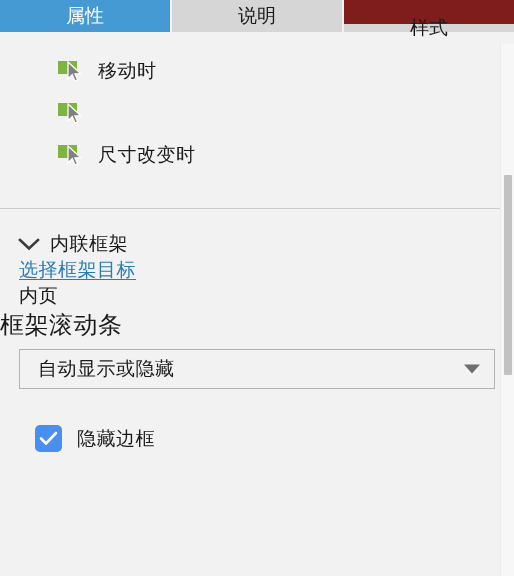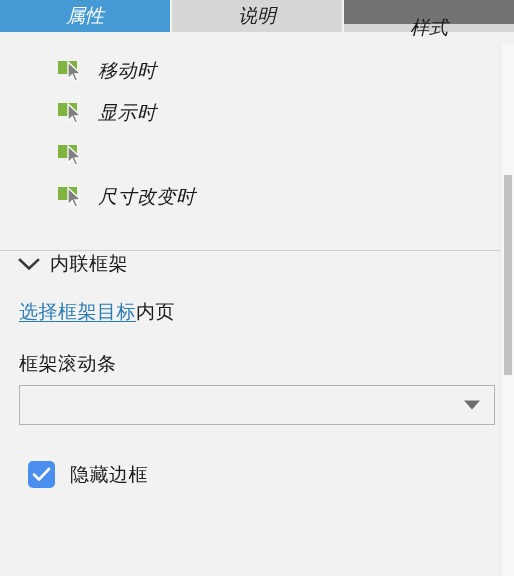--- a/index.html
+++ b/index.html
@@ -13,22 +13,21 @@
     font-family: "Liberation Sans", "DejaVu Sans", sans-serif;
     overflow: hidden;
     position: relative;
     -webkit-font-smoothing: none;
   }
 
   
   .tabbar {
     display: flex;
     height: 32px;
-    background: #737373;
-    font-style: italic;
+    background: #7f1d1d;
   }
   .tab {
     flex: 1 1 0;
     display: flex;
     align-items: center;
     justify-content: center;
     font-size: 19px;
     color: #1a1a1a;
     background: #d6d6d6;
     border-right: 2px solid #f2f2f2;
@@ -49,21 +48,20 @@
     left: 0;
     width: 514px;
     height: 532px;
     background: #f2f2f2;
     overflow: hidden;
   }
 
   
   .event-list {
     padding-top: 6px;
-    font-style: italic;
   }
   .event-row {
     display: flex;
     align-items: center;
     height: 42px;
     padding-left: 58px;
     cursor: default;
   }
   .evt-icon {
     position: relative;
@@ -95,21 +93,21 @@
   
   .divider {
     height: 1px;
     background: #cccccc;
     margin-top: 32px;
   }
 
   
   .section-header {
     display: flex;
-    align-items: flex-start;
+    align-items: flex-end;
     height: 48px;
     padding-left: 16px;
     cursor: default;
   }
   .chevron {
     width: 26px;
     height: 26px;
     display: flex;
     align-items: center;
     justify-content: center;
@@ -121,40 +119,40 @@
     color: #1a1a1a;
     letter-spacing: .5px;
   }
 
   
   .link-row {
     display: flex;
     align-items: baseline;
     padding-left: 19px;
     height: 40px;
+    flex-direction: column;
   }
   .frame-link {
     font-size: 19px;
     color: #2a7cb5;
     text-decoration: underline;
     text-underline-offset: 3px;
     cursor: pointer;
     letter-spacing: .5px;
   }
   .frame-value {
     font-size: 19px;
     color: #1a1a1a;
     letter-spacing: .5px;
   }
 
   
   .field-label {
-    font-size: 19px;
-    color: #1a1a1a;
-    padding-left: 19px;
+    font-size: 24px;
+    color: #1a1a1a;
     margin-top: 12px;
     margin-bottom: 8px;
     letter-spacing: .5px;
   }
   .select-box {
     position: relative;
     margin: 0 19px 0 19px;
     height: 40px;
     background: #f2f2f2;
     border: 1px solid #b3b3b3;
@@ -178,21 +176,21 @@
     height: 0;
     border-left: 8px solid transparent;
     border-right: 8px solid transparent;
     border-top: 9px solid #6e6e6e;
   }
 
   
   .check-row {
     display: flex;
     align-items: center;
-    padding-left: 28px;
+    padding-left: 35px;
     margin-top: 36px;
     cursor: default;
   }
   .checkbox {
     width: 27px;
     height: 27px;
     border-radius: 5px;
     background: #4a8ef0;
     display: flex;
     align-items: center;
@@ -249,29 +247,20 @@
     <div class="event-row">
       <span class="evt-icon">
         <span class="sq"></span>
         <svg width="18" height="22" viewBox="0 0 18 22">
           <path d="M2,1 L2,18 L6.2,13.6 L9,20 L11.6,18.8 L8.9,12.8 L14.6,12.6 Z" fill="#808080" stroke="#ffffff" stroke-width="1.3"></path>
         </svg>
       </span>
       <span class="evt-label">移动时</span>
     </div>
 
-    <div class="event-row">
-      <span class="evt-icon">
-        <span class="sq"></span>
-        <svg width="18" height="22" viewBox="0 0 18 22">
-          <path d="M2,1 L2,18 L6.2,13.6 L9,20 L11.6,18.8 L8.9,12.8 L14.6,12.6 Z" fill="#808080" stroke="#ffffff" stroke-width="1.3"></path>
-        </svg>
-      </span>
-      <span class="evt-label">显示时</span>
-    </div>
 
     <div class="event-row">
       <span class="evt-icon">
         <span class="sq"></span>
         <svg width="18" height="22" viewBox="0 0 18 22">
           <path d="M2,1 L2,18 L6.2,13.6 L9,20 L11.6,18.8 L8.9,12.8 L14.6,12.6 Z" fill="#808080" stroke="#ffffff" stroke-width="1.3"></path>
         </svg>
       </span>
     </div>
 
@@ -300,20 +289,21 @@
   </div>
 
   <div class="link-row">
     <span class="frame-link">选择框架目标</span>
     <span class="frame-value">内页</span>
   </div>
 
   <div class="field-label">框架滚动条</div>
 
   <div class="select-box">
+    <span class="select-value">自动显示或隐藏</span>
     <span class="select-arrow"></span>
   </div>
 
   <div class="check-row">
     <span class="checkbox">
       <svg width="19" height="15" viewBox="0 0 19 15">
         <path d="M2,7.5 L7,12.5 L17,2" fill="none" stroke="#ffffff" stroke-width="2.6" stroke-linecap="round" stroke-linejoin="round"></path>
       </svg>
     </span>
     <span class="check-label">隐藏边框</span>

